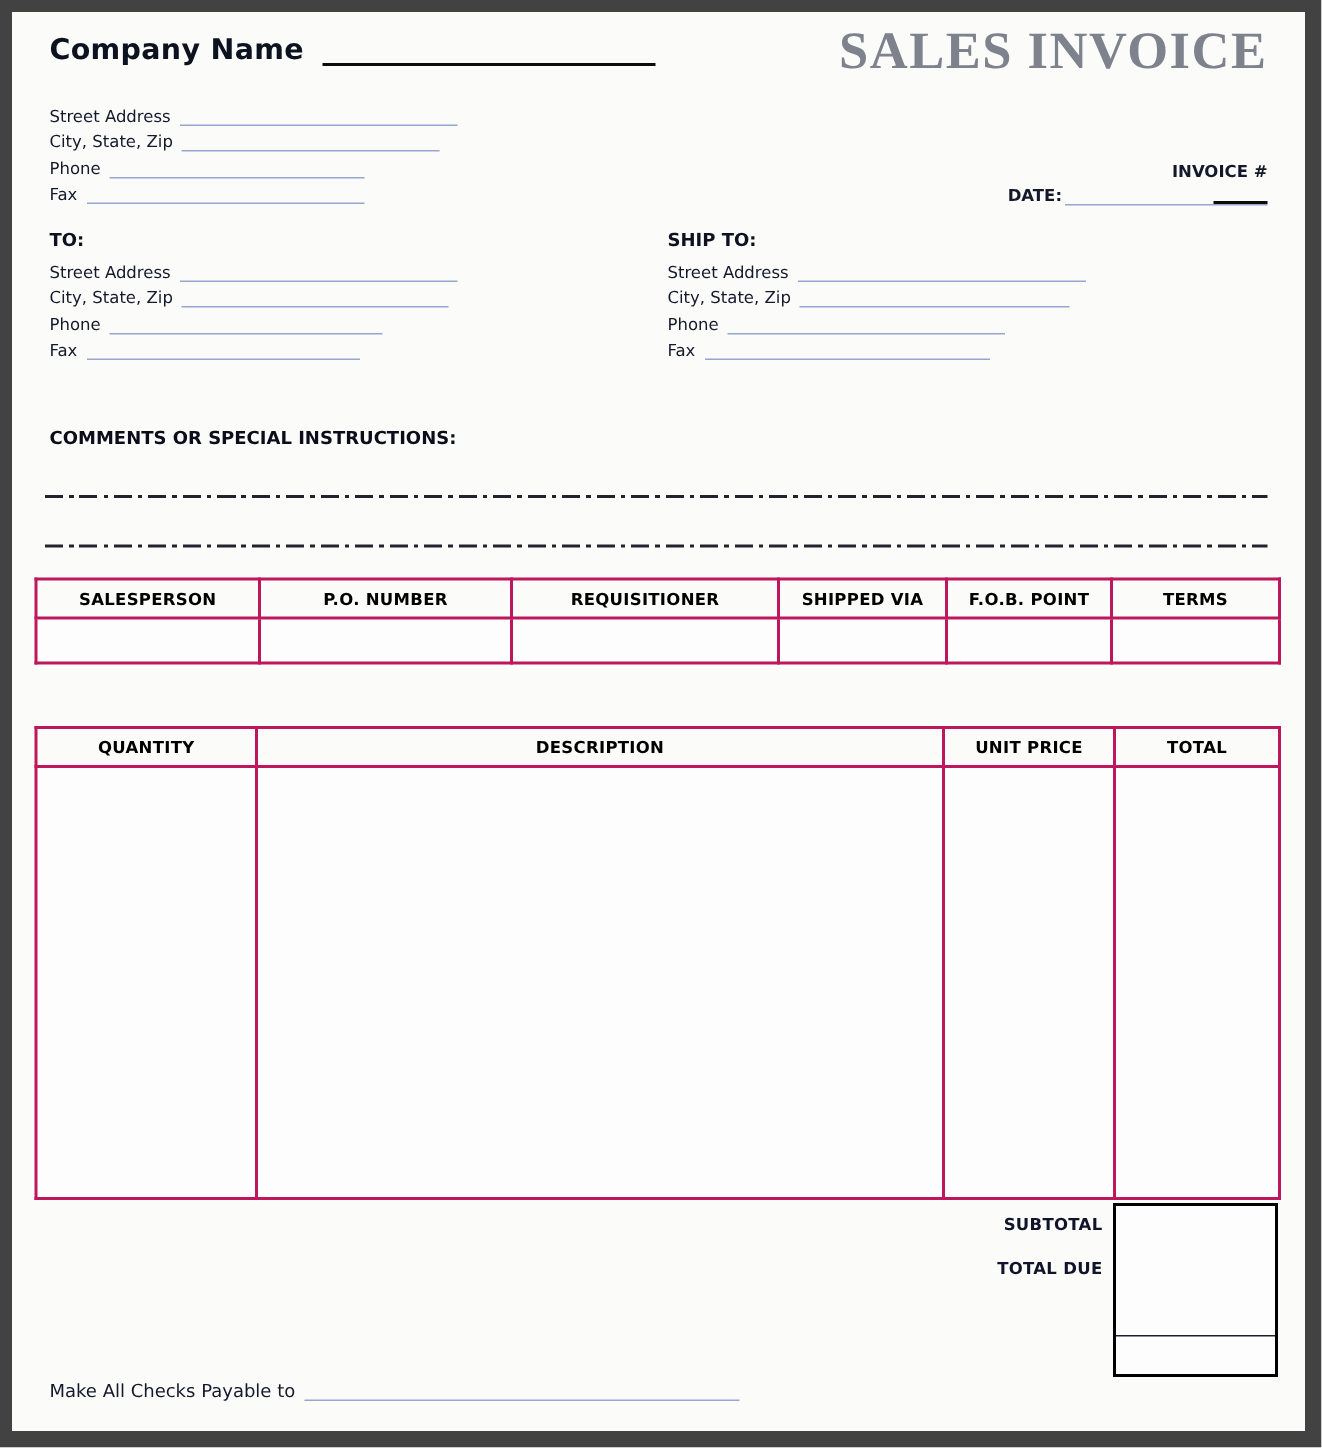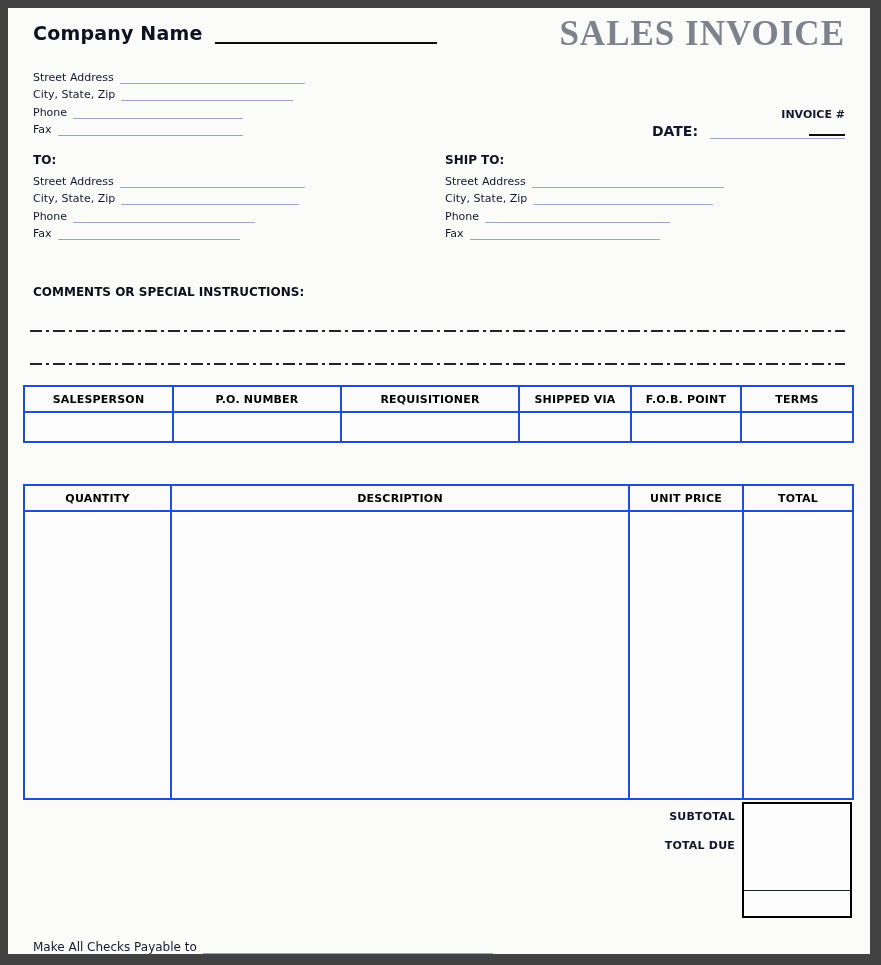--- a/index.html
+++ b/index.html
@@ -30,53 +30,53 @@
            font-weight:bold; font-size:35px; letter-spacing:1px; color:#7d828d; }
 
   .field-block { display:flex; flex-direction:column; }
   .field-row { display:flex; align-items:flex-end; gap:6px; height:17.5px; font-size:11px; }
   .field-label { white-space:nowrap; }
   .block-heading { font-size:12px; font-weight:bold; height:17px; color:#0d1220; }
 
   .company-fields { left:25px; top:58px; }
   .meta-invoice { top:100px; right:25px; display:flex; align-items:flex-end; gap:2px;
                   font-size:11px; font-weight:bold;flex-direction:column; }
-  .meta-date { top:115px; right:25px; display:flex; align-items:flex-end; gap:12px;
-               font-size:14px; font-weight:bold; }
+  .meta-date { top:115px; right:25px; display:flex; align-items:flex-end; gap:2px;
+               font-size:11px; font-weight:bold; }
 
   .bill-to { left:25px; top:145px; }
   .ship-to { left:437px; top:145px; }
 
   .comments-heading { left:25px; top:277px; font-size:12px; font-weight:bold; color:#0b0e1a; }
   .dash-line { left:22px; width:815px; height:2px;
     background:repeating-linear-gradient(90deg,#23232e 0 12px,transparent 12px 16px,#23232e 16px 19px,transparent 19px 23px); }
   .dash-1 { top:322px; } .dash-2 { top:355px; }
 
   
   table { border-collapse:collapse; table-layout:fixed; }
   .grid-table { border:2px solid #000; }
-  .grid-table th, .grid-table td { border:2px solid #1d4ed8; }
+  .grid-table th, .grid-table td { border:2px solid #be185d; }
   .grid-table th { font-size:11px; font-weight:bold; color:#000; text-align:center;
                    height:26px; vertical-align:middle; letter-spacing:0.2px; }
   .order-table { left:15px; top:377px; width:829px; }
   .order-table td { height:30px; background:#fdfdfd; }
   .items-table { left:15px; top:476px; width:829px; }
   .items-table td { height:288px; background:#fdfdfd; }
 
   
   .totals { left:15px; top:794px; width:829px; height:116px; }
   .totals-label-col { position:absolute; left:0; top:0; width:712px; }
   .totals-row { height:29.3px; display:flex; align-items:center; justify-content:flex-end;
                 font-size:11px; font-weight:600; color:#10142a; letter-spacing:0.2px; }
   .totals-row.last { height:28px; }
   .totals-box { position:absolute; left:719px; top:0; width:110px; height:116px;
                 border:2px solid #000; background:#fdfdfd; }
   .totals-box-divider { position:absolute; left:0; right:0; top:86px; border-top:1.5px solid #1c2233; }
 
-  .footer-row { left:25px; top:912px; display:flex; align-items:flex-start; gap:6px; font-size:12px;margin-top:20px; }
+  .footer-row { left:25px; top:912px; display:flex; align-items:flex-start; gap:6px; font-size:12px; }
 </style>
 </head>
 <body>
 
 <div class="page">
 
   <div class="abs company-row">
     <span class="company-name">Company Name</span>
     <span class="line-black w222"></span>
   </div>

